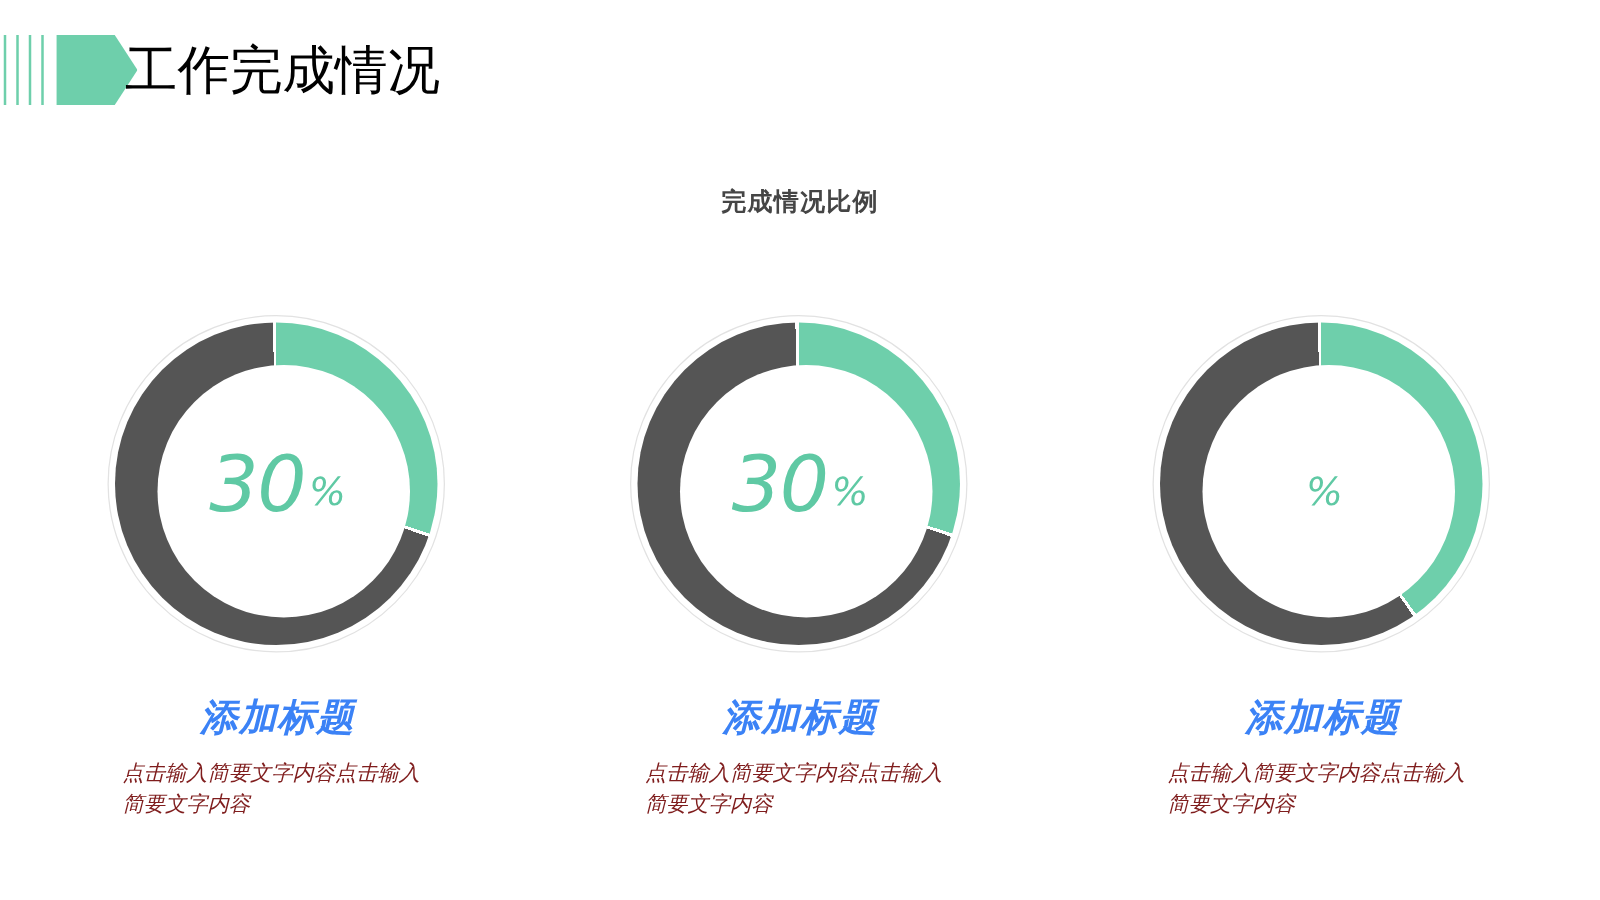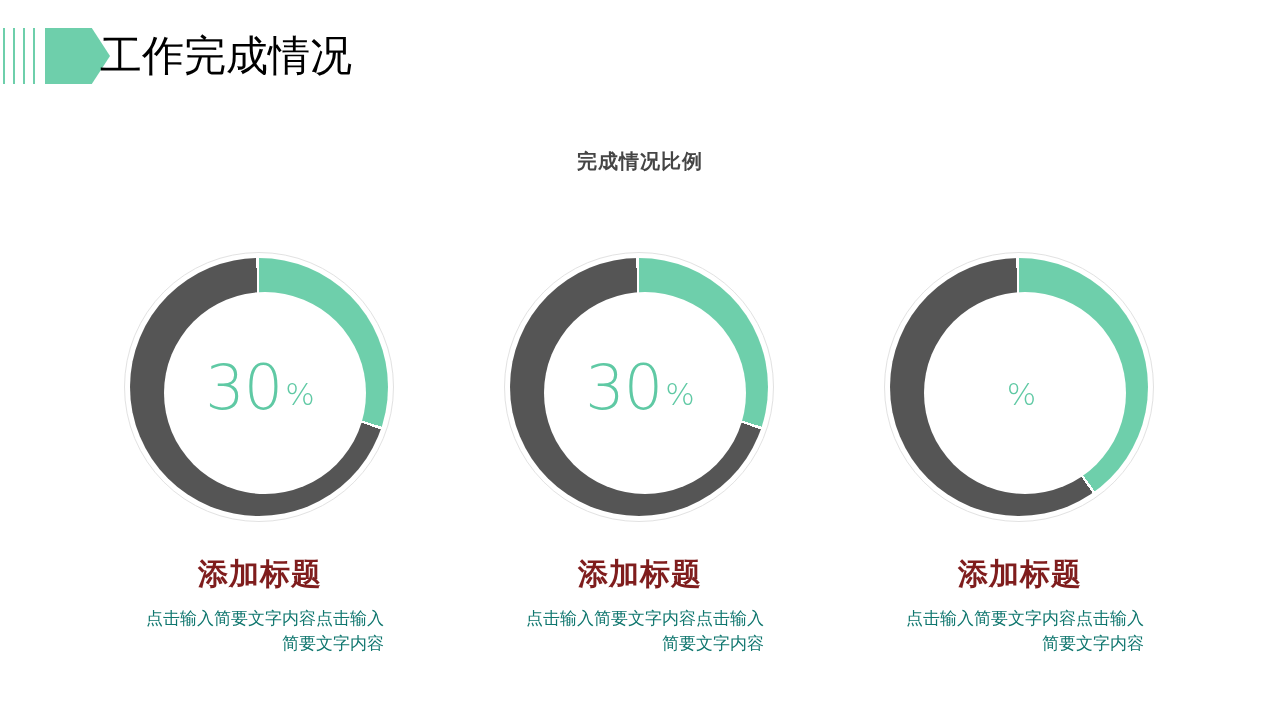--- a/index.html
+++ b/index.html
@@ -77,21 +77,22 @@
   }
 
   
   .charts-row {
     position: absolute;
     left: 0;
     top: 252px;
     width: 1280px;
     display: flex;
     justify-content: center;
-    gap: 80px;
+    gap: 118px;
+    font-style: italic;
   }
   .chart-col {
     width: 300px;
     display: flex;
     flex-direction: column;
     align-items: center;
   }
 
   .donut-wrap {
     position: relative;
@@ -154,30 +155,30 @@
     margin-left: 3px;
     position: relative;
     top: 6px;
     font-family: "DejaVu Sans", "Liberation Sans", sans-serif;
   }
 
   .chart-title {
     margin-top: 30px;
     font-size: 30px;
     font-weight: bold;
-    color: #7f1d1d;
+    color: #3b82f6;
     letter-spacing: 1px;
     text-align: center;
   }
   .chart-desc {
     margin-top: 12px;
     font-size: 17px;
     line-height: 1.45;
-    color: #0f766e;
-    text-align: right;
+    color: #7f1d1d;
+    text-align: left;
     width: 248px;
     word-break: break-all;
   }
 </style>
 </head>
 <body>
 
 <div class="header">
   <div class="header-deco">
     <div class="deco-lines">

